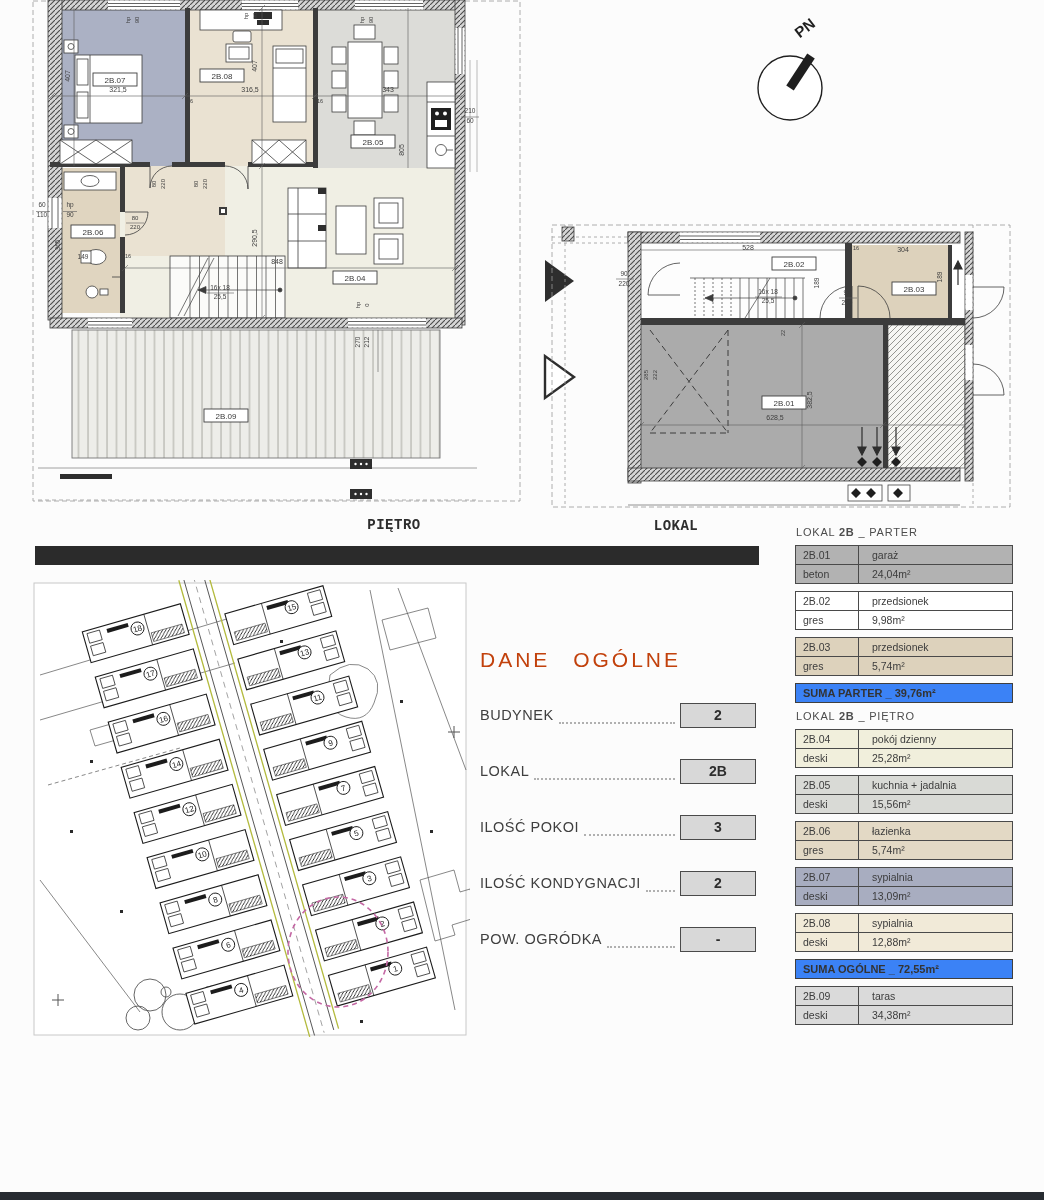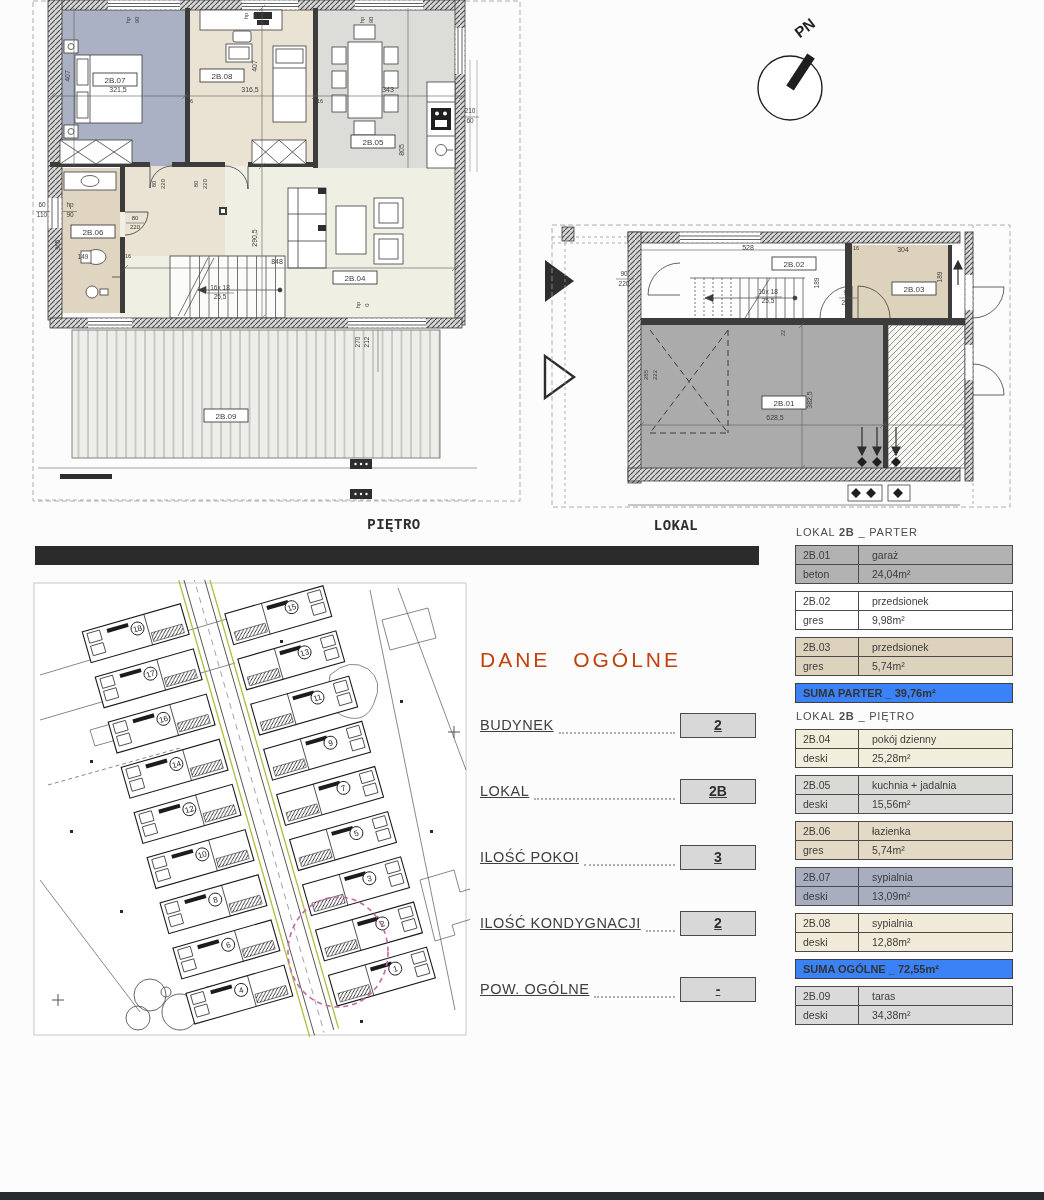--- a/index.html
+++ b/index.html
@@ -11,21 +11,21 @@
   .wall{fill:url(#wallH);stroke:#3c3c3c;stroke-width:0.8;}
   .iw{fill:#3c3c3c;}
   .fur{fill:#ffffff;stroke:#3c3c3c;stroke-width:0.8;}
   .thin{stroke:#3c3c3c;stroke-width:0.8;fill:none;}
   .dim{stroke:#5a5a5a;stroke-width:0.6;fill:none;}
   .plan-caption{font-weight:bold;font-size:14px;letter-spacing:.5px;color:#2d2d2d;text-align:center;font-family:Liberation Mono, monospace;}
   .divider-bar{background:#2b2b2b;}
   
   .dane{width:276px;}
   .dane-title{font-size:21px;letter-spacing:3px;word-spacing:14px;color:#c2410c;}
-  .dane-row{display:flex;align-items:center;margin-top:40px;height:26px;text-decoration:underline;}
+  .dane-row{display:flex;align-items:center;margin-top:30px;height:26px;}
   .dane-label{font-size:14.5px;letter-spacing:.5px;white-space:nowrap;}
   .dane-leader{flex:1;border-bottom:2px dotted #b0b0b0;height:15px;margin:0 5px;}
   .dane-box{width:74px;height:23px;border:1.6px solid #4a4a4a;background:#d8d8d8;flex:none;
             display:flex;align-items:center;justify-content:center;font-weight:bold;font-size:14px;color:#2e2e2e;}
   
   .legend{width:218px;}
   .legend-header{font-size:11px;color:#4d4d4d;letter-spacing:.8px;margin:0 0 7px 1px;}
   .legend-header.mt{}
   .room-table{border:1.4px solid #4a4a4a;margin-bottom:7px;font-size:10.5px;color:#3c3c3c;}
   .rt-row{display:flex;height:18px;align-items:stretch;}
@@ -682,21 +682,21 @@
           <span class="dane-label">ILOŚĆ POKOI</span>
           <span class="dane-leader"></span>
           <span class="dane-box">3</span>
         </div>
         <div class="dane-row">
           <span class="dane-label">ILOŚĆ KONDYGNACJI</span>
           <span class="dane-leader"></span>
           <span class="dane-box">2</span>
         </div>
         <div class="dane-row">
-          <span class="dane-label">POW. OGÓLNE</span>
+          <span class="dane-label">POW. OGRÓDKA</span>
           <span class="dane-leader"></span>
           <span class="dane-box">-</span>
         </div>
       </div>
   </div>
 
   <div class="abs legend" style="left:795px;top:526px" id="legend">
       <div class="legend-header"><span>LOKAL </span><b>2B</b><span> _ PARTER</span></div>
       <div class="room-table" style="background: rgb(178, 178, 178);">
         <div class="rt-row top">

